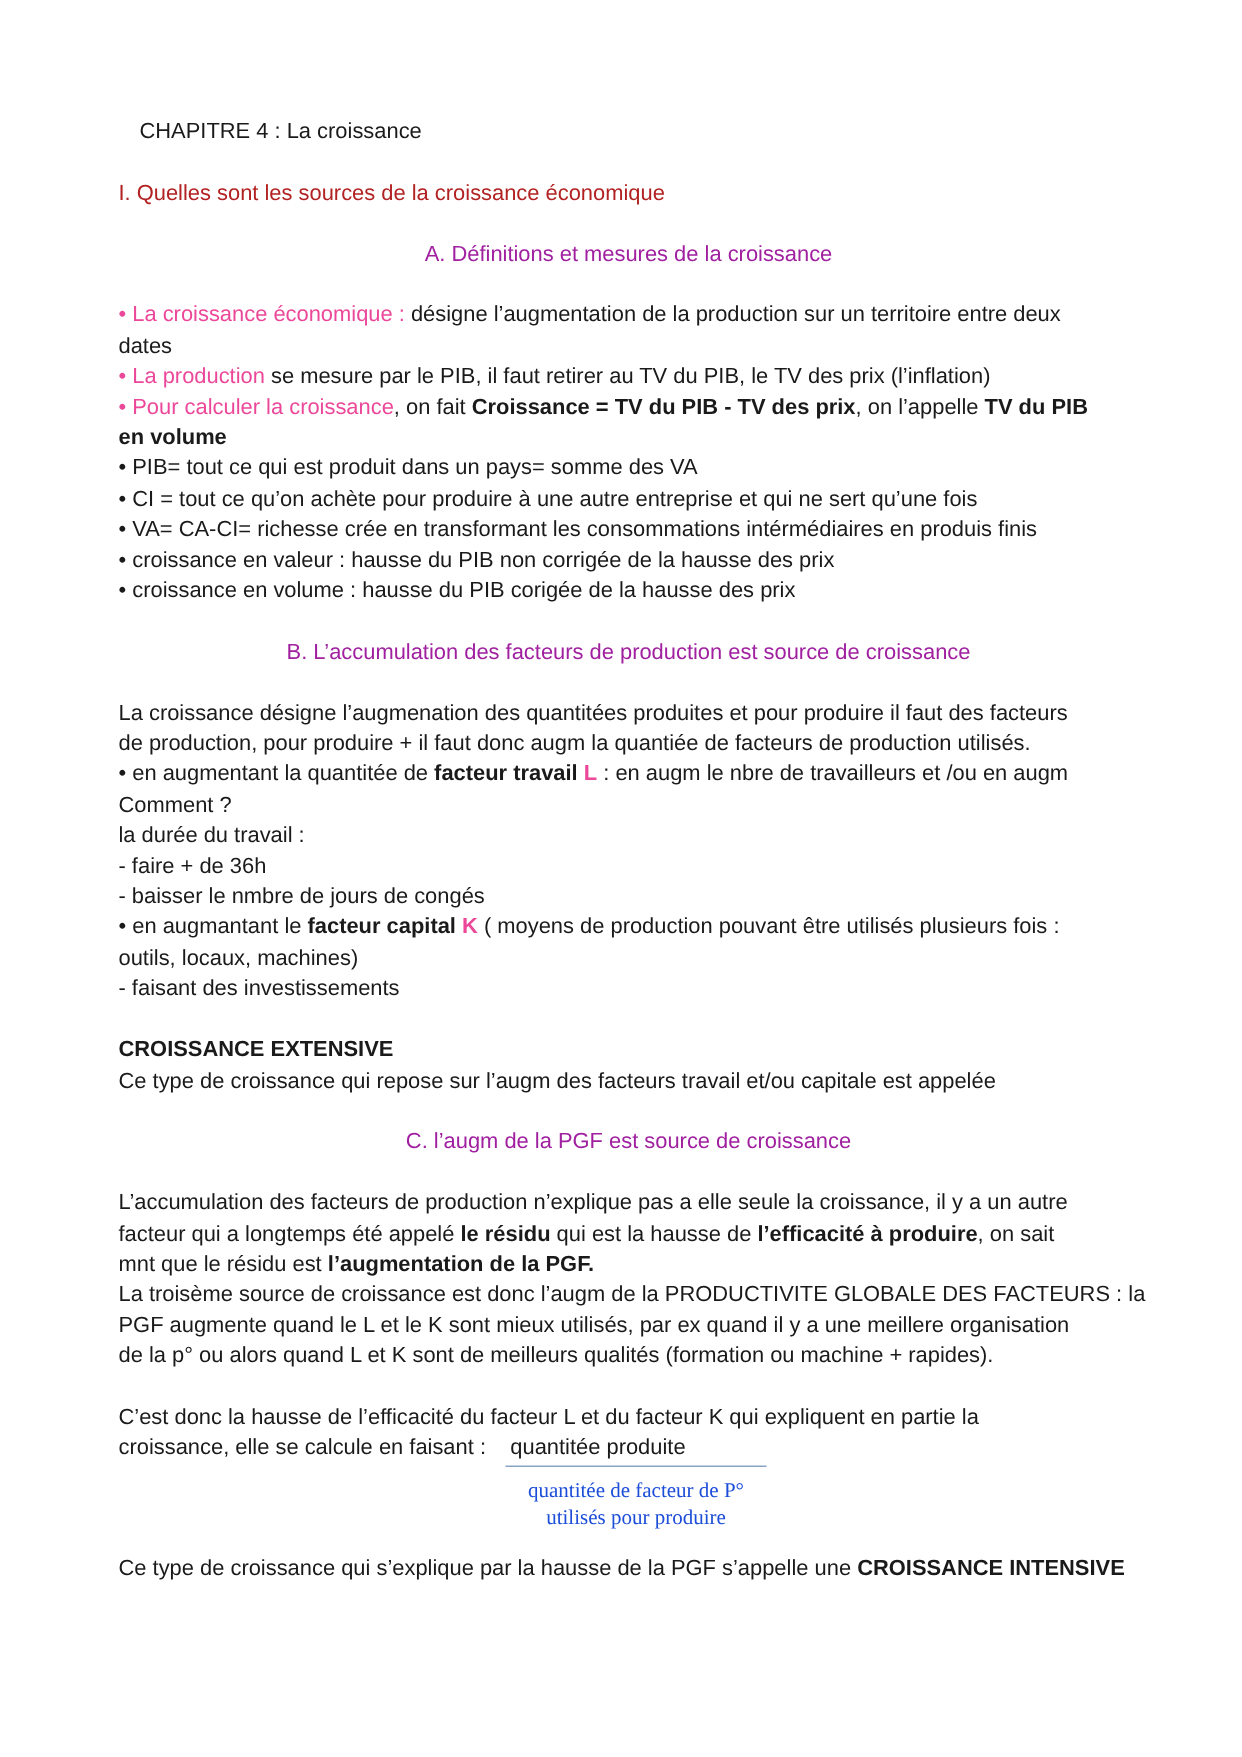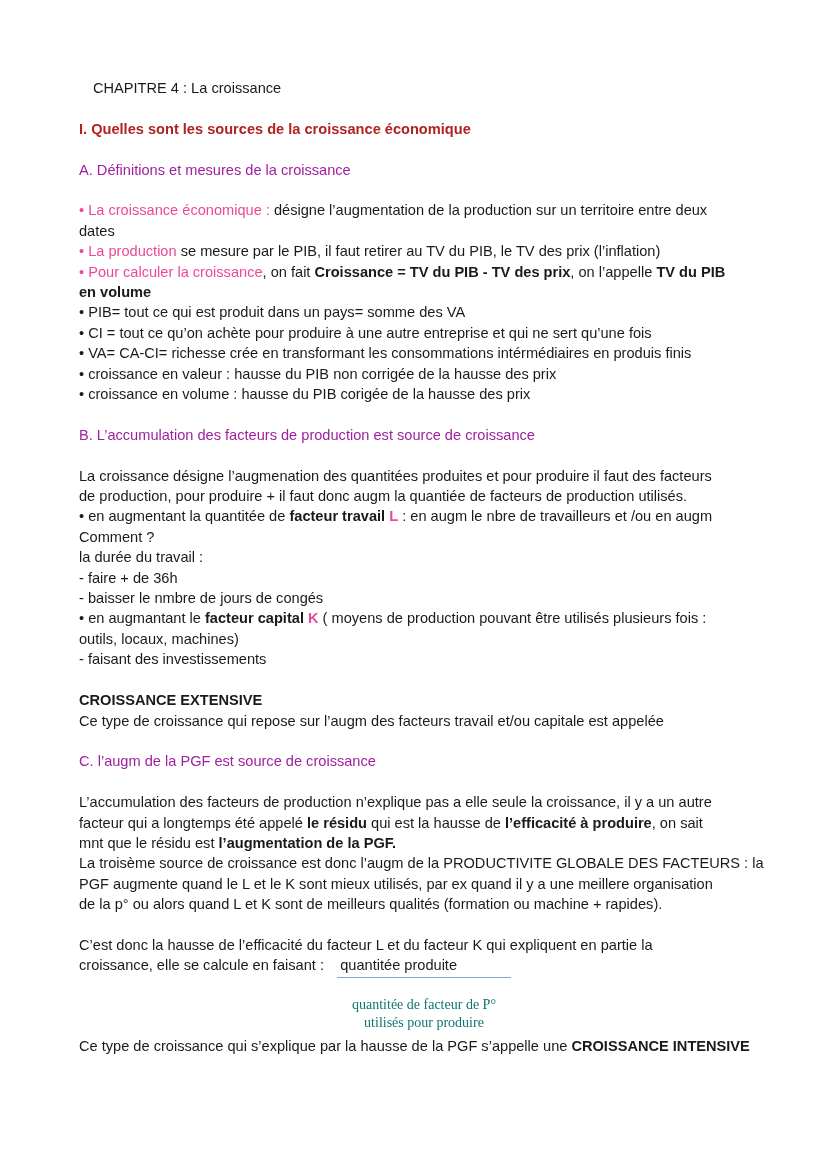--- a/index.html
+++ b/index.html
@@ -4,34 +4,34 @@
   <style>
     html, body { margin: 0; padding: 0; background: #ffffff; }
     body {
       width: 828px; height: 1171px; position: relative; overflow: hidden;
       font-family: "Liberation Sans", "DejaVu Sans", sans-serif;
       font-size: 14.6px; color: #1a1a1a;
     }
     .page { position: absolute; left: 79px; top: 78px; width: 680px; }
     .line { line-height: 20.4px; white-space: nowrap; }
     .title { text-align: left; margin-left: 14px; }
-    .h1 { color: #b22222; font-weight: bold; }
-    .h2 { color: #a020a0; }
+    .h1 { color: #b22222; }
+    .h2 { color: #a020a0; text-align: center; }
     .red { color: #ec4899; }
     .b { font-weight: bold; }
     .gap { height: 20.4px; }
     .formula-wrap { position: relative; height: 60px; }
     .frac-line {
       position: absolute; left: 258px; top: 1px; width: 174px; height: 1px;
       background: #8aa4c6;
     }
     .denom {
-      position: absolute; left: 258px; top: 20px; width: 174px;
+      position: absolute; left: 258px; top: 10px; width: 174px;
       font-family: "Liberation Serif", "DejaVu Serif", serif; font-size: 14px;
-      line-height: 18px; text-align: center; color: #0f766e;
+      line-height: 18px; text-align: center; color: #1d4ed8;
     }
   </style>
 </head>
 <body>
 
 <div class="page">
   <div class="line title">CHAPITRE 4 : La croissance</div>
   <div class="gap"></div>
   <div class="line h1">I. Quelles sont les sources de la croissance économique</div>
   <div class="gap"></div>

